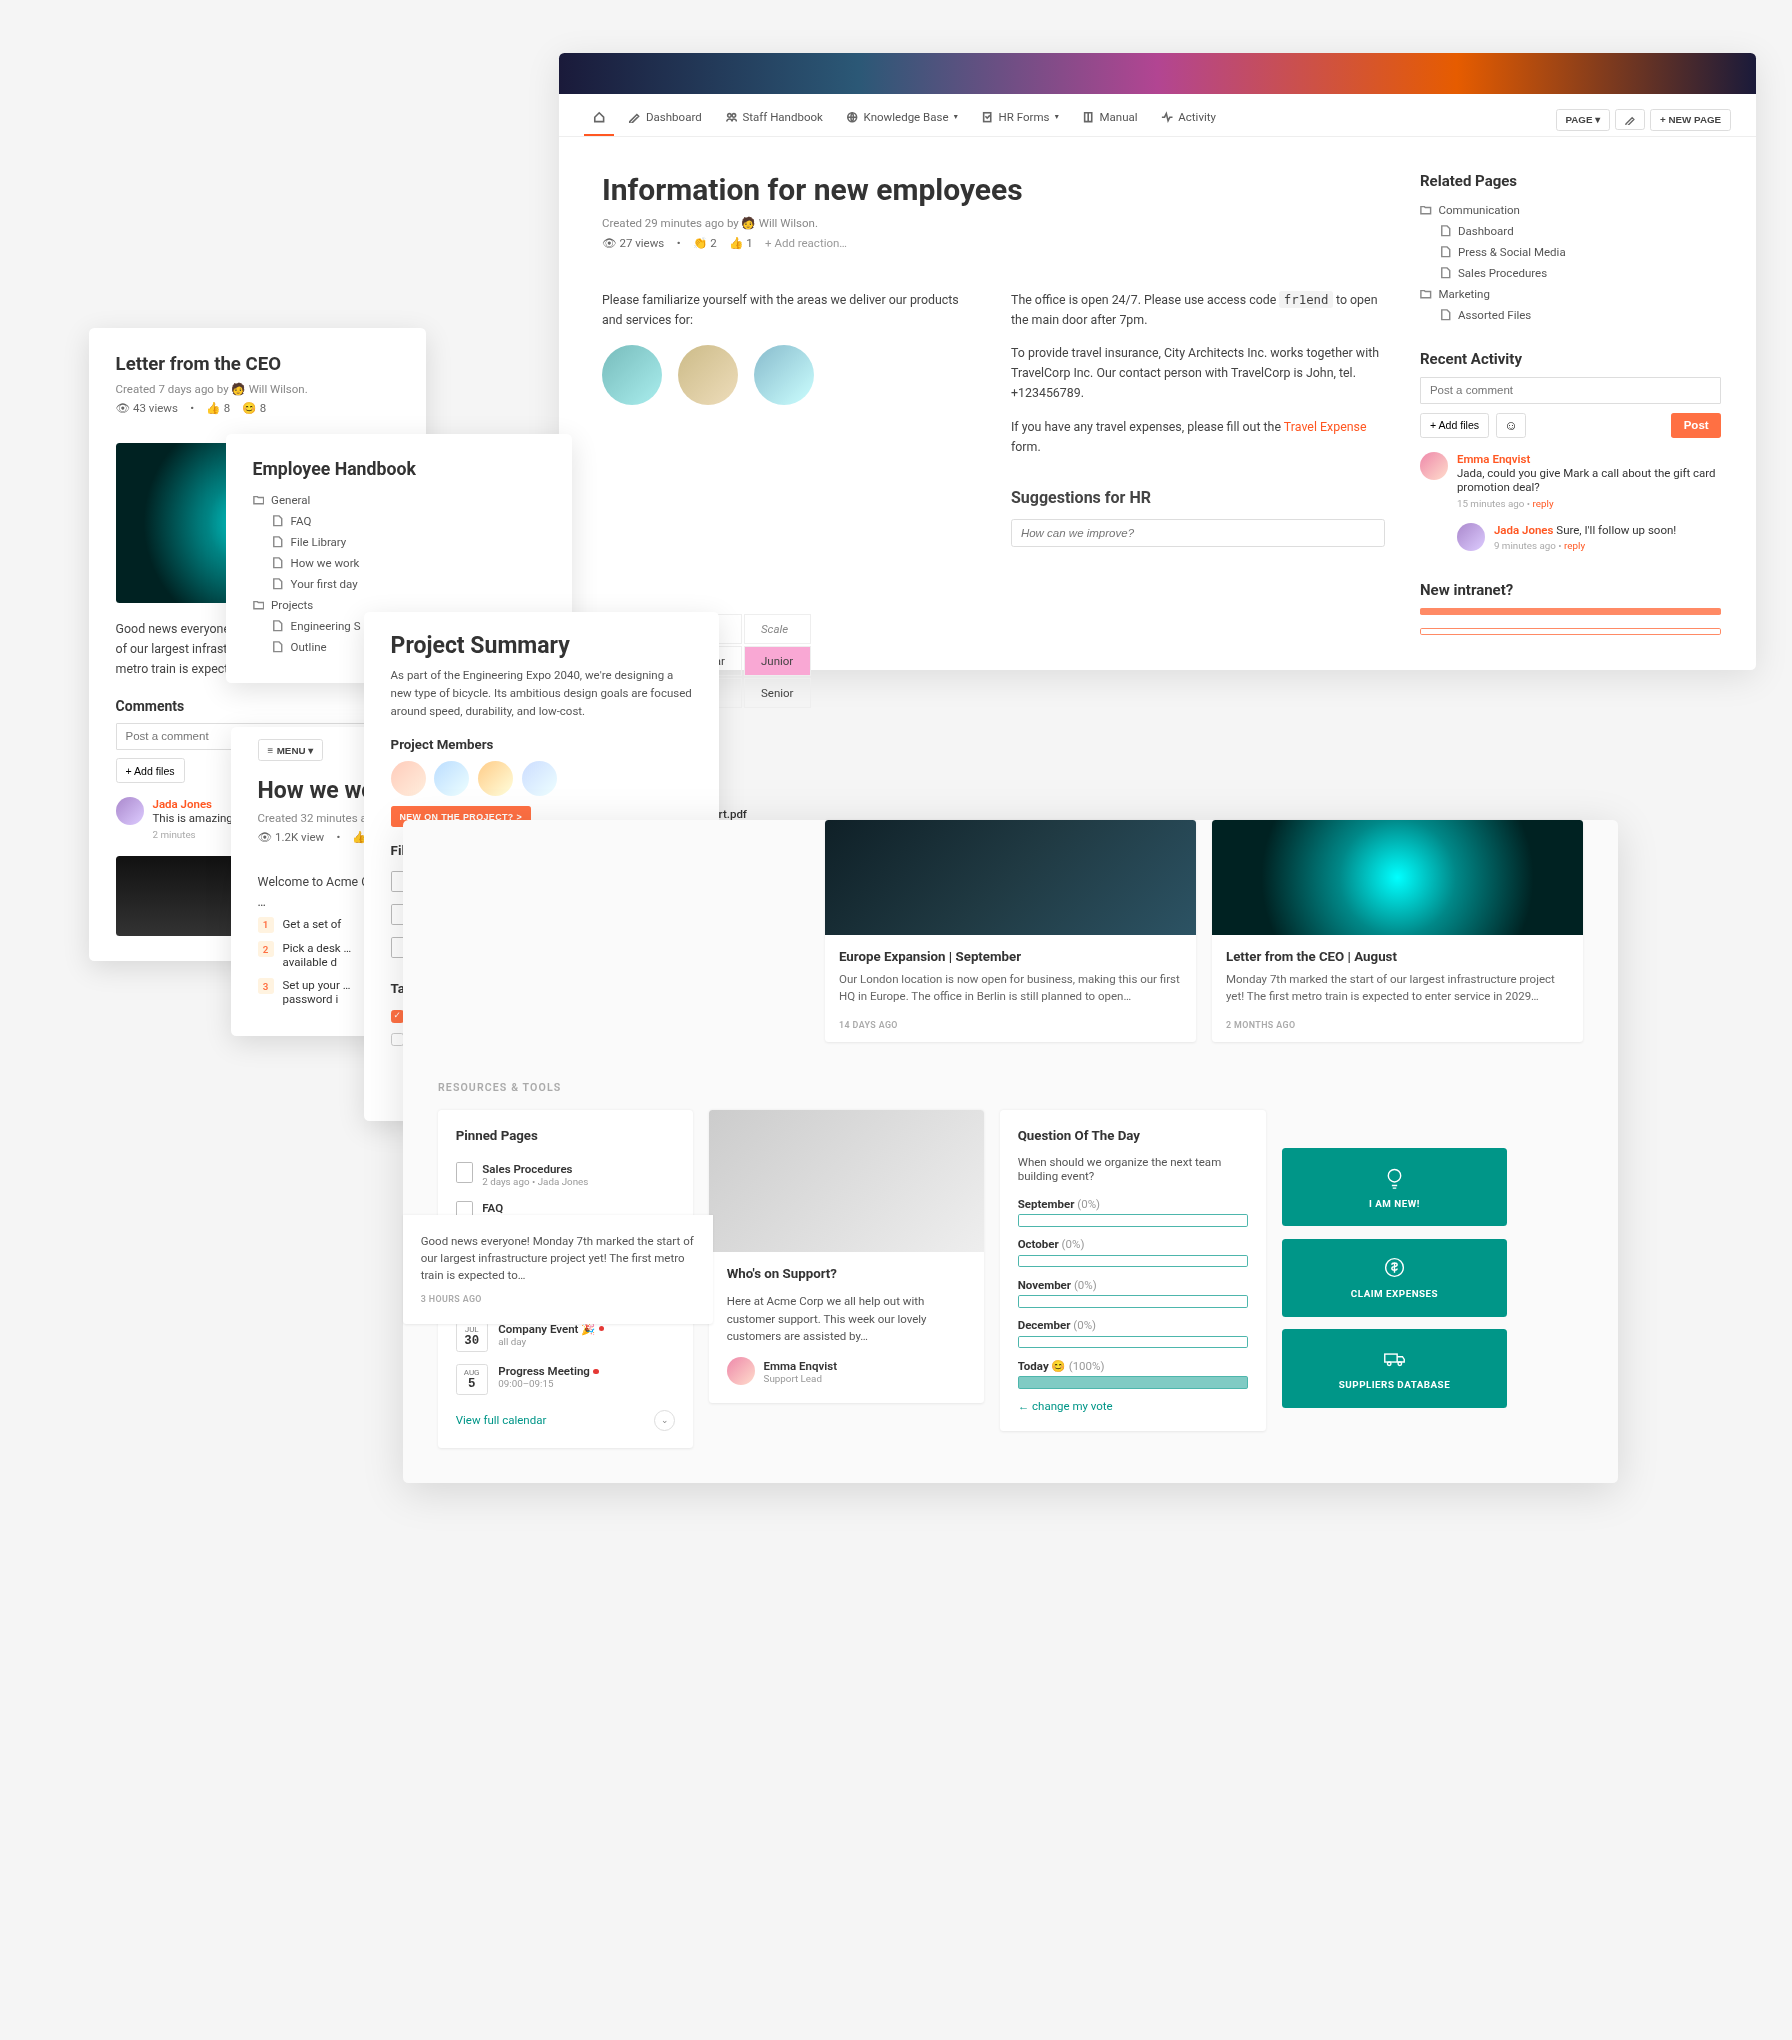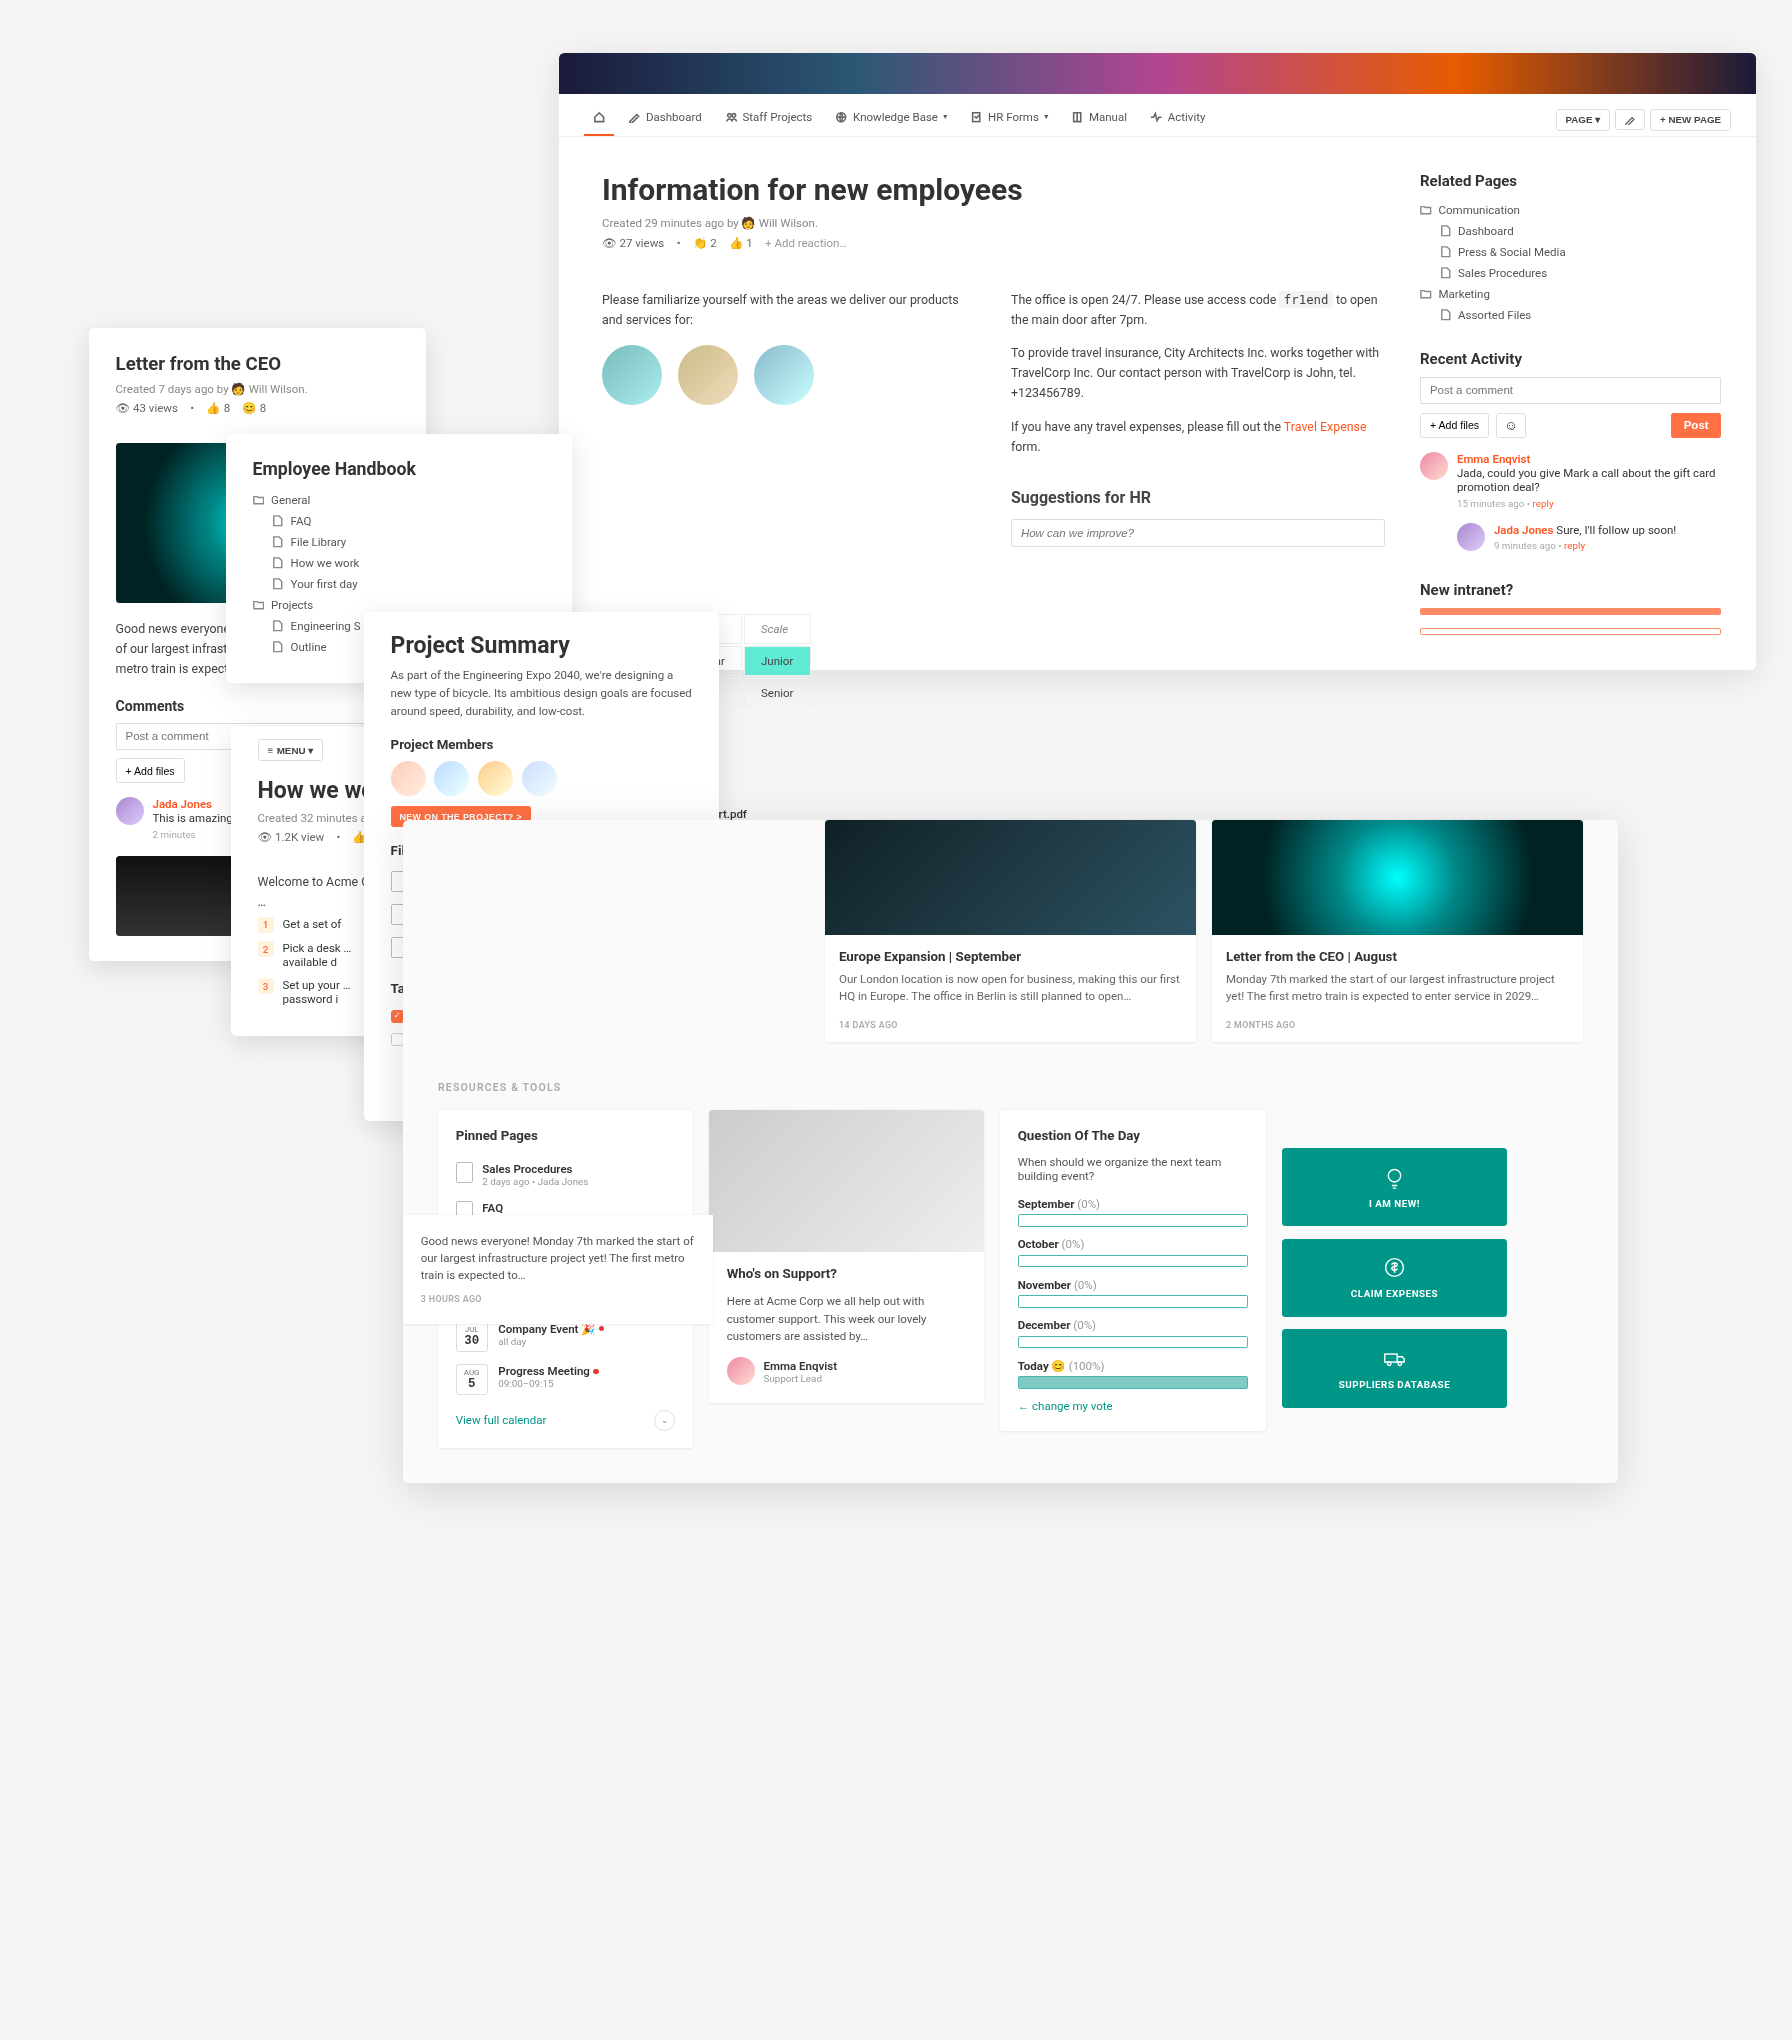--- a/index.html
+++ b/index.html
@@ -133,21 +133,21 @@
           <path d="M2 12l8-8 2 2-8 8H2z"></path>
         </svg>
         <span>Dashboard</span>
       </div>
     <div class="nav-item">
         <svg viewBox="0 0 14 14" width="12.4" height="12.4">
           <circle cx="5" cy="5" r="2"></circle>
           <circle cx="10" cy="5" r="2"></circle>
           <path d="M2 12c0-2 2-3 3-3s3 1 3 3M8 12c0-2 1-3 2-3s3 1 3 3"></path>
         </svg>
-        <span>Staff Projects</span>
+        <span>Staff Handbook</span>
       </div>
     <div class="nav-item">
         <svg viewBox="0 0 14 14" width="12.4" height="12.4">
           <circle cx="7" cy="7" r="5"></circle>
           <path d="M2 7h10M7 2c2 2 2 8 0 10M7 2c-2 2-2 8 0 10"></path>
         </svg>
         <span>Knowledge Base</span>
         <span style="font-size:8px">▾</span>
       </div>
     <div class="nav-item">
@@ -282,21 +282,21 @@
 </div>
 
 <table class="table-partial">
   <tbody>
       <tr>
         <th>ce</th>
         <th>Scale</th>
       </tr>
   <tr>
         <td>- 1 year</td>
-        <td style="background:#5eead4">Junior</td>
+        <td style="background:#f9a8d4">Junior</td>
       </tr>
   <tr>
         <td></td>
         <td>Senior</td>
       </tr>
 </tbody>
   </table>
 <div class="imp-files">
   <h3>ant files</h3>
   <div class="file-row">

